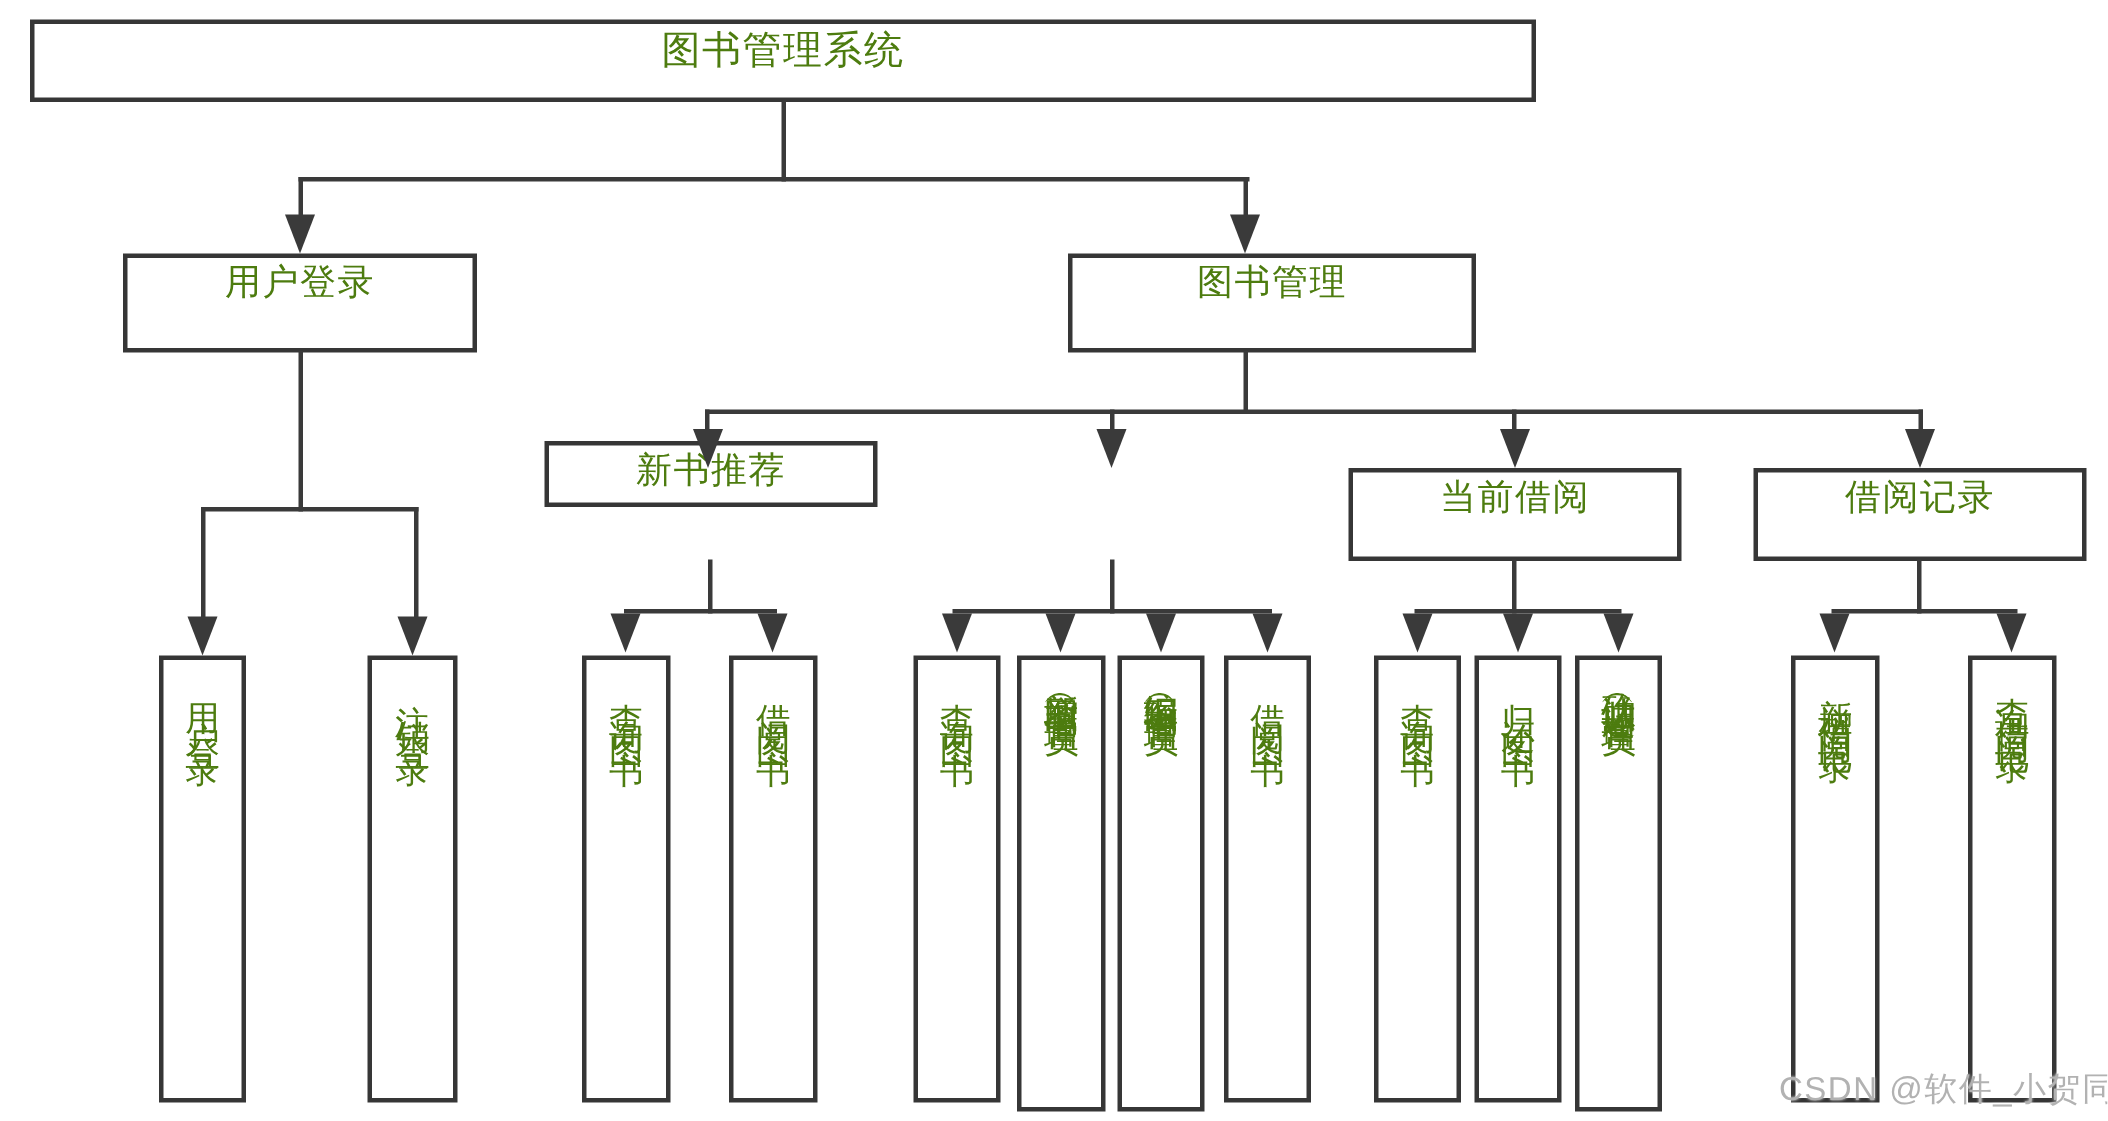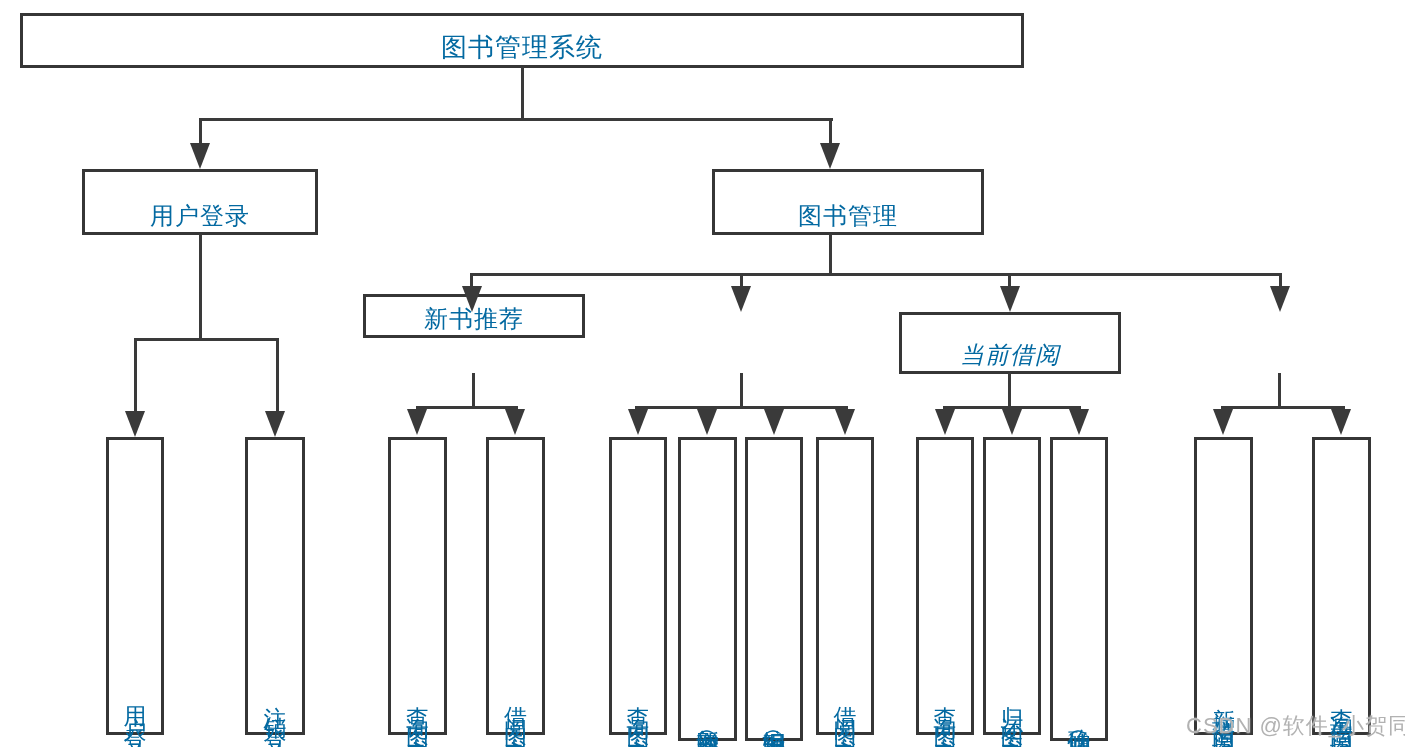--- a/index.html
+++ b/index.html
@@ -9,23 +9,23 @@
     background:#ffffff;
     font-family:"Liberation Sans", sans-serif;
     overflow:hidden;
   }
   .box {
     position:absolute;
     background:#ffffff;
     border:3px solid #363636;
     box-sizing:border-box;
     display:flex;
-    align-items:flex-end;
+    align-items:flex-start;
     justify-content:center;
-    color:#0369a1;
+    color:#4d7c0f;
   }
   .root-box   { font-size:26px; letter-spacing:1px; }
   .hbox       { font-size:24px; letter-spacing:1px; }
   .leaf .vtext {
     writing-mode:vertical-rl;
     text-orientation:mixed;
     font-size:23px;
     line-height:1;
     letter-spacing:11px;
     padding-top:11px; 
@@ -63,22 +63,25 @@
   <div class="box hbox" style="left:82px; top:169px; width:236px; height:66px;">
     <span>用户登录</span>
   </div>
   <div class="box hbox" style="left:712px; top:169px; width:272px; height:66px;">
     <span>图书管理</span>
   </div>
 
   <div class="box hbox" style="left:363px; top:294px; width:222px; height:44px;">
     <span>新书推荐</span>
   </div>
-  <div class="box hbox" style="left:899px; top:312px; width:222px; height:62px;font-style:italic;">
+  <div class="box hbox" style="left:899px; top:312px; width:222px; height:62px;">
     <span>当前借阅</span>
+  </div>
+  <div class="box hbox" style="left:1169px; top:312px; width:222px; height:62px;">
+    <span>借阅记录</span>
   </div>
 
   <div class="box leaf" style="left:106px; top:437px; width:58px; height:298px;">
     <span class="vtext">用户登录</span>
   </div>
   <div class="box leaf" style="left:245px; top:437px; width:60px; height:298px;">
     <span class="vtext">注销登录</span>
   </div>
 
   <div class="box leaf" style="left:388px; top:437px; width:59px; height:298px;">

